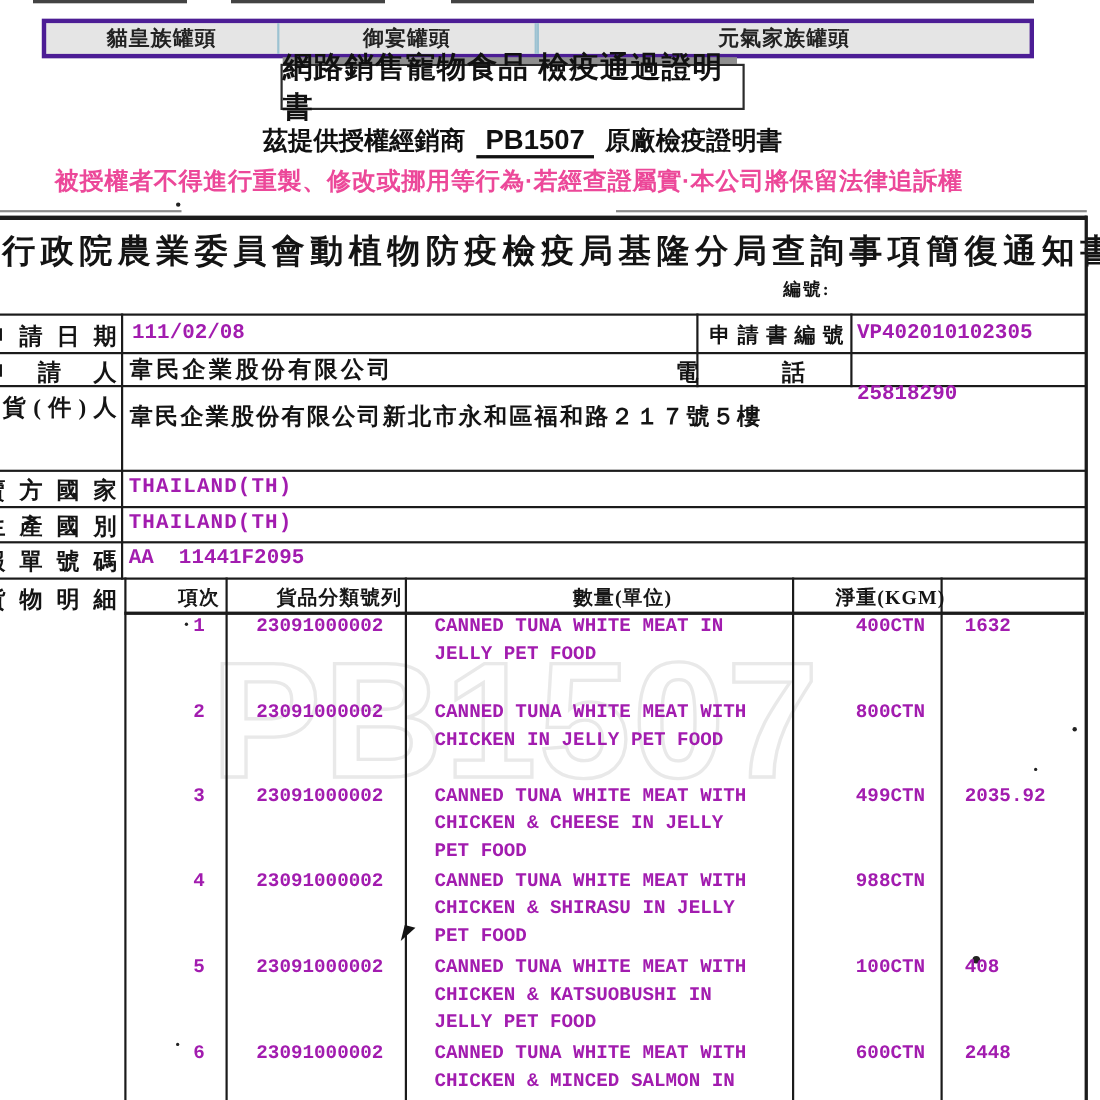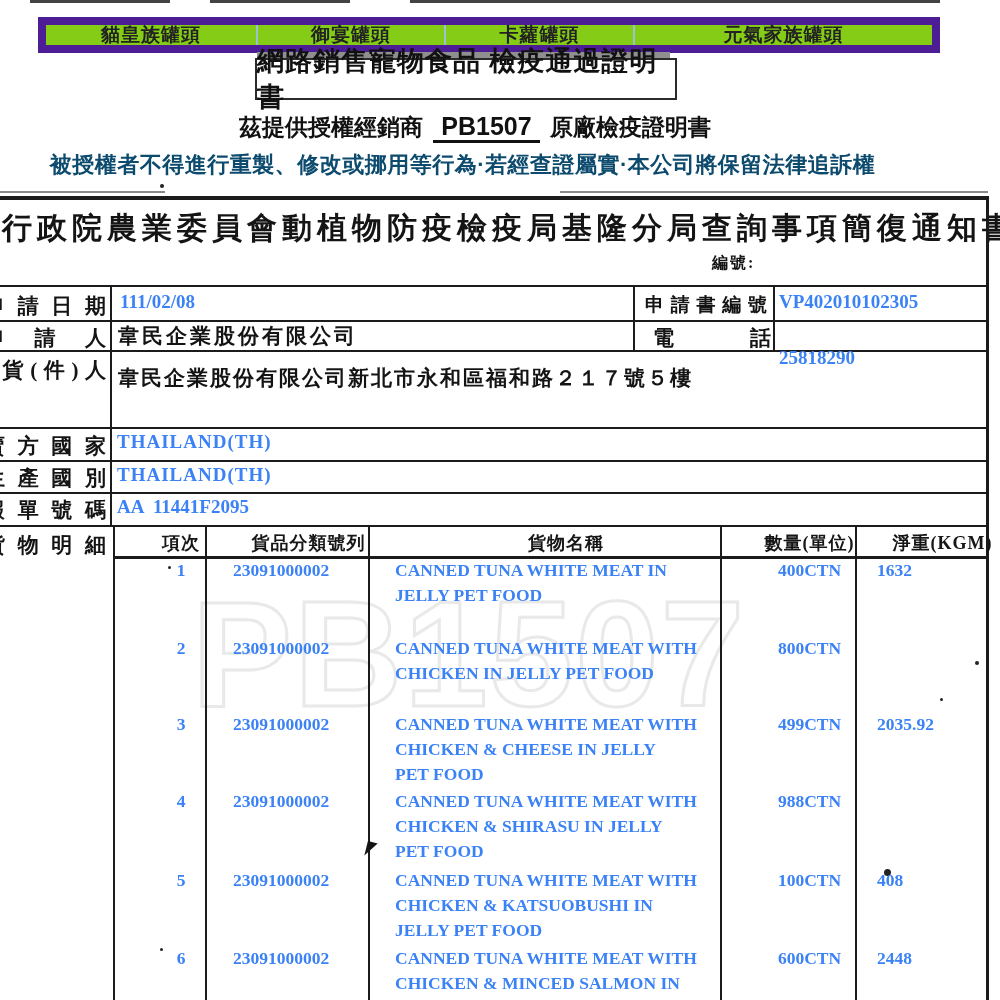--- a/index.html
+++ b/index.html
@@ -5,40 +5,40 @@
   html,body{margin:0;padding:0;background:#fff;}
   #stage{position:relative;width:1000px;height:1000px;overflow:hidden;background:#fff;
          font-family:"Liberation Sans","DejaVu Sans",sans-serif;color:#161616;}
   .abs{position:absolute;}
 
   
   .topfrag{position:absolute;top:0;height:3px;background:#434343;}
 
   
   #navbar{position:absolute;left:38px;top:17px;width:902px;height:36px;
-          background:#84cc16;border:8px solid #4c1d95;box-sizing:border-box;
+          background:#e5e5e5;border:4px solid #4c1d95;box-sizing:border-box;
           display:flex;align-items:stretch;}
   .navcell{display:flex;align-items:center;justify-content:center;
            font-size:19px;font-weight:700;color:#222;letter-spacing:1px;}
   .navdiv{width:2px;background:#9cc2d2;}
 
   
   #graybar{position:absolute;left:257px;top:52px;width:413px;height:6px;background:#8f8f8f;}
   #titlebox{position:absolute;left:255px;top:58px;width:422px;height:42px;
             border:2px solid #2b2b2b;box-sizing:border-box;display:flex;align-items:center;justify-content:center;
             font-size:27px;font-weight:700;letter-spacing:1px;color:#111;}
   #provide{position:absolute;left:0;top:112px;width:950px;text-align:center;
            font-size:23px;font-weight:700;color:#111;}
   #provide .dealer{font-size:25px;border-bottom:3px solid #111;padding:0 8px;margin:0 4px;}
   #warning{position:absolute;left:0;top:150px;width:925px;text-align:center;
-           font-size:22px;font-weight:700;color:#0c4a6e;letter-spacing:.5px;}
+           font-size:22px;font-weight:700;color:#ec4899;letter-spacing:.5px;}
 
   
   .docserif{font-family:"Liberation Serif","DejaVu Serif",serif;color:#141414;}
-  .mono{font-family:Liberation Serif, serif;font-weight:700;color:#3b82f6;}
+  .mono{font-family:Liberation Mono, monospace;font-weight:700;color:#a21caf;}
   .line{position:absolute;background:#1b1b1b;}
   .grayline{position:absolute;background:#8a8a8a;}
   #doctitle{position:absolute;left:2px;top:208px;width:1000px;font-size:30px;font-weight:700;
             letter-spacing:5px;white-space:nowrap;}
   .fieldlabel{position:absolute;font-size:21px;font-weight:600;
               text-align:justify;text-align-last:justify;overflow:hidden;}
   .fieldval{position:absolute;font-size:19px;white-space:pre;}
   .cjkval{position:absolute;font-size:21px;font-weight:600;letter-spacing:3px;white-space:nowrap;}
 
   
@@ -69,23 +69,22 @@
 
 <div id="stage">
 
   <div class="topfrag" style="left:30px;width:140px;"></div>
   <div class="topfrag" style="left:210px;width:140px;"></div>
   <div class="topfrag" style="left:410px;width:530px;"></div>
 
   <div id="navbar">
     <div class="navcell" style="width:210px;">貓皇族罐頭</div>
     <div class="navdiv"></div>
-    <div class="navcell" style="width:186px;">御宴罐頭</div>
+    <div class="navcell" style="width:232px;">御宴罐頭</div>
     <div class="navdiv"></div>
-    <div class="navcell" style="width:187px;">卡蘿罐頭</div>
     <div class="navdiv"></div>
     <div class="navcell" style="flex:1;">元氣家族罐頭</div>
   </div>
 
   <div id="graybar"></div>
   <div id="titlebox">網路銷售寵物食品 檢疫通過證明書</div>
   <div id="provide">
     <span>茲提供授權經銷商</span>
     <span class="dealer">PB1507</span>
     <span>原廠檢疫證明書</span>
@@ -115,42 +114,41 @@
 
   <div class="fieldlabel docserif" style="left:-16px;top:292px;width:122px;">申請日期</div>
   <div class="fieldlabel docserif" style="left:-16px;top:324px;width:122px;">申請人</div>
   <div class="fieldlabel docserif" style="left:-25px;top:356px;width:131px;">收貨(件)人</div>
   <div class="fieldlabel docserif" style="left:-16px;top:432px;width:122px;">賣方國家</div>
   <div class="fieldlabel docserif" style="left:-16px;top:464px;width:122px;">生產國別</div>
   <div class="fieldlabel docserif" style="left:-16px;top:496px;width:122px;">報單號碼</div>
   <div class="fieldlabel docserif" style="left:-16px;top:531px;width:122px;">貨物明細</div>
 
   <div class="fieldlabel docserif" style="left:645px;top:292px;width:122px;font-size:19px;">申請書編號</div>
-  <div class="fieldlabel docserif" style="left:653px;top:324px;width:118px;">電話</div>
+  <div class="fieldlabel docserif" style="left:614px;top:324px;width:118px;">電話</div>
 
   <div class="fieldval mono" style="left:120px;top:291px;">111/02/08</div>
   <div class="fieldval mono" style="left:779px;top:291px;">VP402010102305</div>
   <div class="cjkval docserif" style="left:118px;top:322px;">韋民企業股份有限公司</div>
   <div class="fieldval mono" style="left:779px;top:323px;margin-top:24px;">25818290</div>
   <div class="cjkval docserif" style="left:118px;top:364px;letter-spacing:2px;">韋民企業股份有限公司新北市永和區福和路２１７號５樓</div>
   <div class="fieldval mono" style="left:117px;top:431px;letter-spacing:1px;">THAILAND(TH)</div>
   <div class="fieldval mono" style="left:117px;top:464px;letter-spacing:1px;">THAILAND(TH)</div>
   <div class="fieldval mono" style="left:117px;top:496px;">AA  11441F2095</div>
 
   <div class="line" style="left:113px;top:525px;width:2px;height:475px;"></div>
   <div class="line" style="left:205px;top:525px;width:2px;height:475px;"></div>
   <div class="line" style="left:368px;top:525px;width:2px;height:475px;"></div>
   <div class="line" style="left:720px;top:525px;width:2px;height:475px;"></div>
   <div class="line" style="left:855px;top:525px;width:2px;height:475px;"></div>
   <div class="line" style="left:113px;top:556px;width:873px;height:3px;"></div>
 
   <div class="gt-grid gt-head">
     <div>項次</div>
     <div>貨品分類號列</div>
-    <div>貨物名稱</div>
     <div>數量(單位)</div>
     <div>淨重(KGM)</div>
   </div>
 
   <div class="gt-grid gt-row mono" style="top:558px;">
     <div class="cell-item">1</div>
     <div class="cell-code">23091000002</div>
     <div class="cell-name">CANNED TUNA WHITE MEAT IN
 JELLY PET FOOD</div>
     <div class="cell-qty">400CTN</div>

